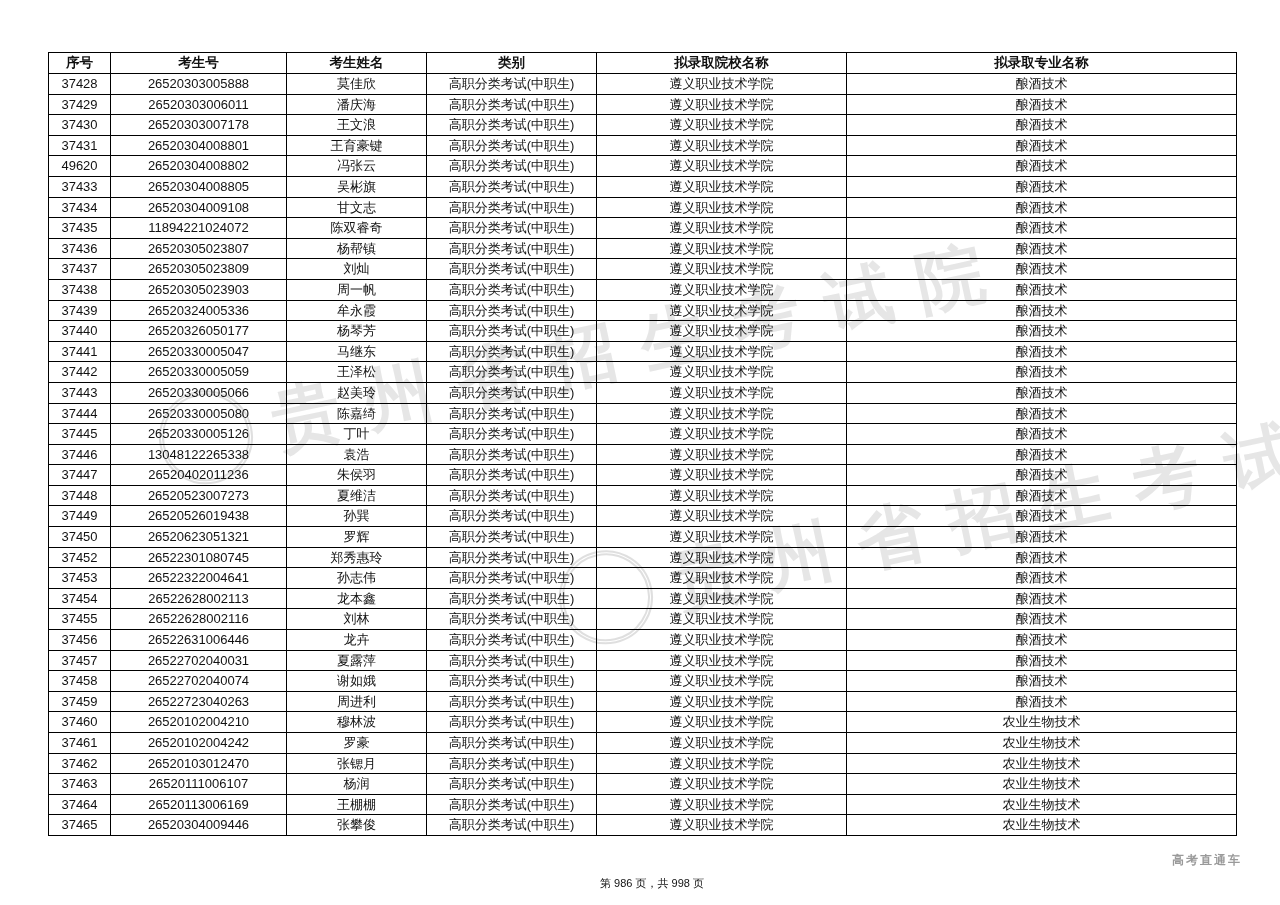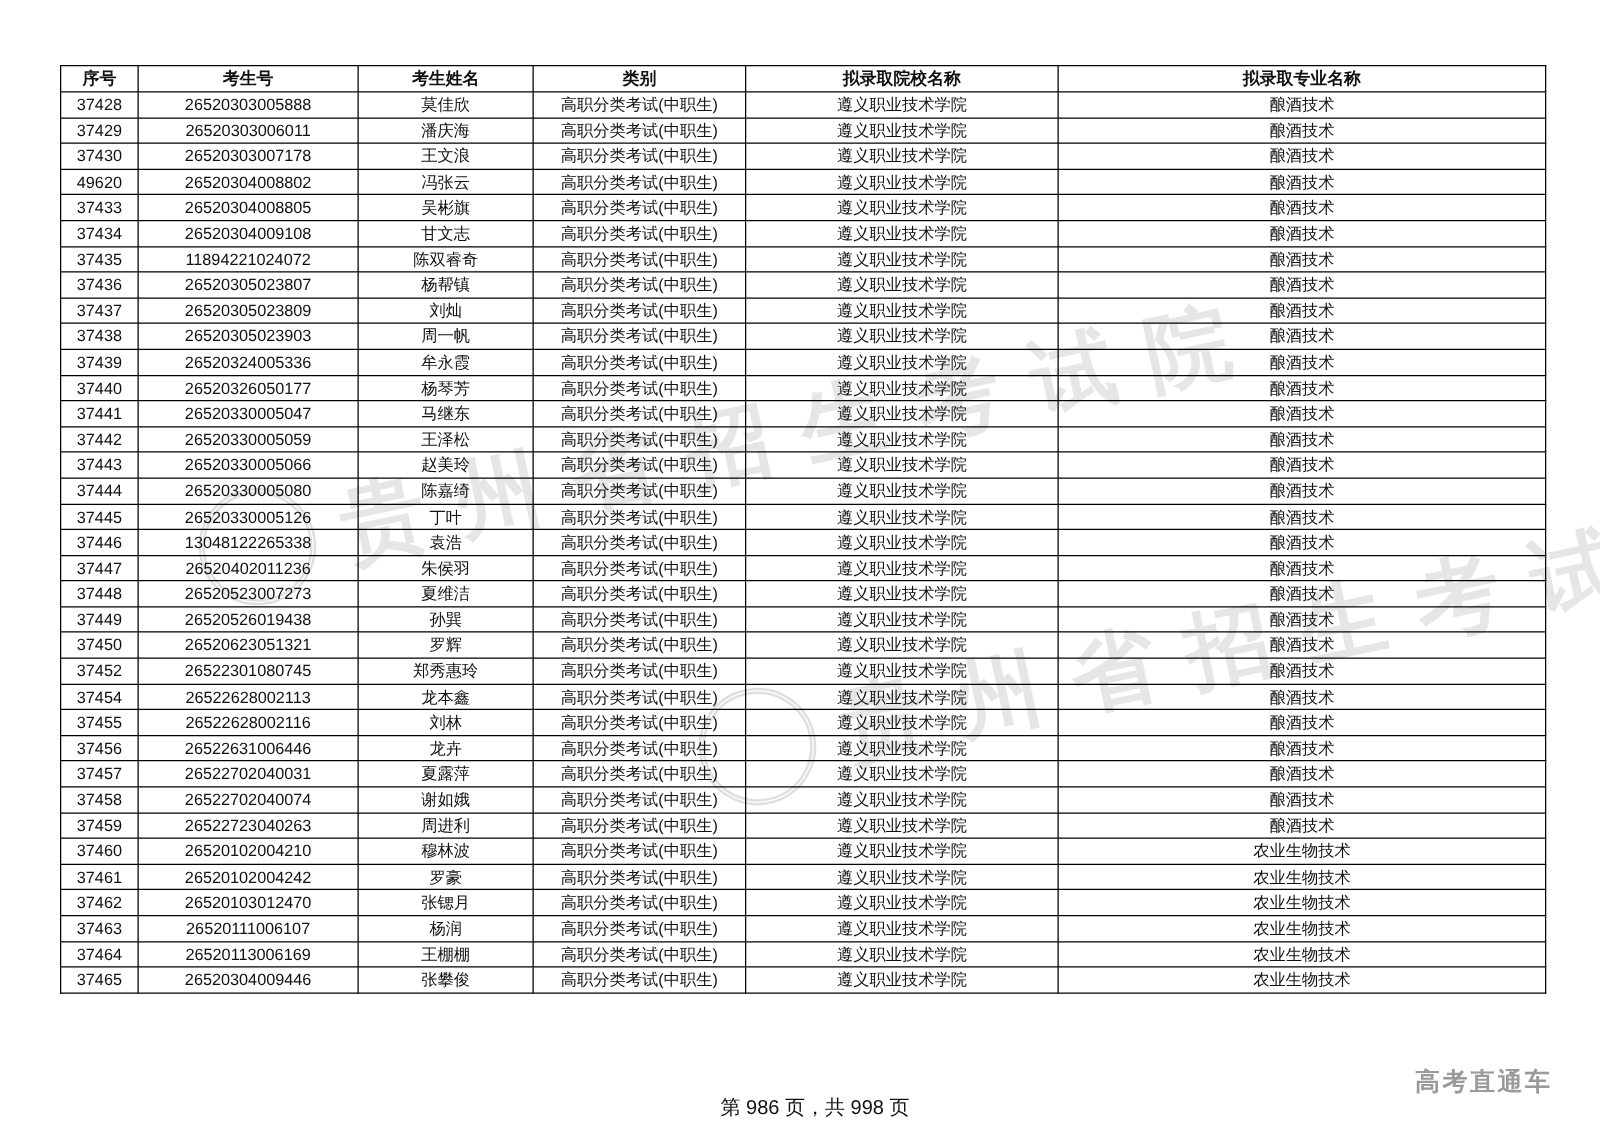--- a/index.html
+++ b/index.html
@@ -72,30 +72,30 @@
     font-size: 13.5px;
     height: 20px;
     margin-top: 13px;
   }
   .page-footer {
     position: absolute;
     left: 0;
     right: 0;
     top: 876px;
     text-align: center;
-    font-size: 16px;
+    font-size: 11px;
     color: #111111;
     z-index: 1;
     margin-left: 24px;
   }
   .brand {
     position: absolute;
     right: 38px;
     top: 852px;
-    font-size: 20px;
+    font-size: 12px;
     font-weight: bold;
     color: #9a9a9a;
     letter-spacing: 2px;
     z-index: 1;
   }
 </style>
 </head>
 <body>
 
 <div class="page">
@@ -149,20 +149,28 @@
         </tr>
         <tr>
           <td>37430</td>
           <td>26520303007178</td>
           <td>王文浪</td>
           <td>高职分类考试(中职生)</td>
           <td>遵义职业技术学院</td>
           <td>酿酒技术</td>
         </tr>
         <tr>
+          <td>37431</td>
+          <td>26520304008801</td>
+          <td>王育豪键</td>
+          <td>高职分类考试(中职生)</td>
+          <td>遵义职业技术学院</td>
+          <td>酿酒技术</td>
+        </tr>
+        <tr>
           <td>49620</td>
           <td>26520304008802</td>
           <td>冯张云</td>
           <td>高职分类考试(中职生)</td>
           <td>遵义职业技术学院</td>
           <td>酿酒技术</td>
         </tr>
         <tr>
           <td>37433</td>
           <td>26520304008805</td>
@@ -309,20 +317,28 @@
         </tr>
         <tr>
           <td>37452</td>
           <td>26522301080745</td>
           <td>郑秀惠玲</td>
           <td>高职分类考试(中职生)</td>
           <td>遵义职业技术学院</td>
           <td>酿酒技术</td>
         </tr>
         <tr>
+          <td>37453</td>
+          <td>26522322004641</td>
+          <td>孙志伟</td>
+          <td>高职分类考试(中职生)</td>
+          <td>遵义职业技术学院</td>
+          <td>酿酒技术</td>
+        </tr>
+        <tr>
           <td>37454</td>
           <td>26522628002113</td>
           <td>龙本鑫</td>
           <td>高职分类考试(中职生)</td>
           <td>遵义职业技术学院</td>
           <td>酿酒技术</td>
         </tr>
         <tr>
           <td>37455</td>
           <td>26522628002116</td>

